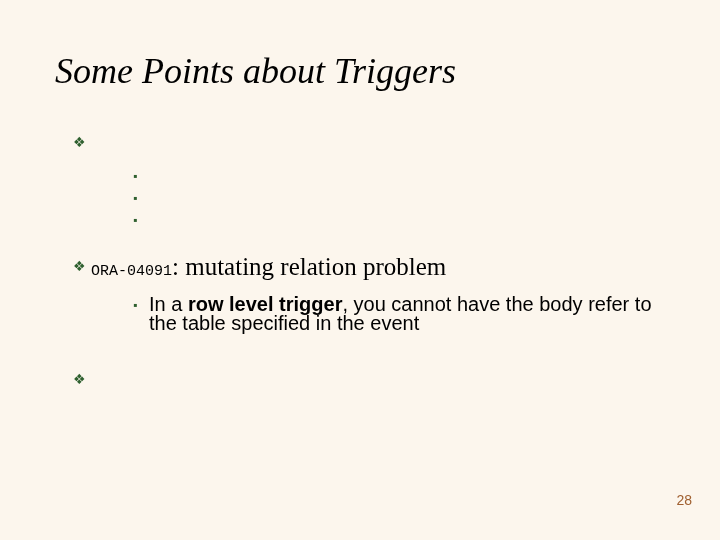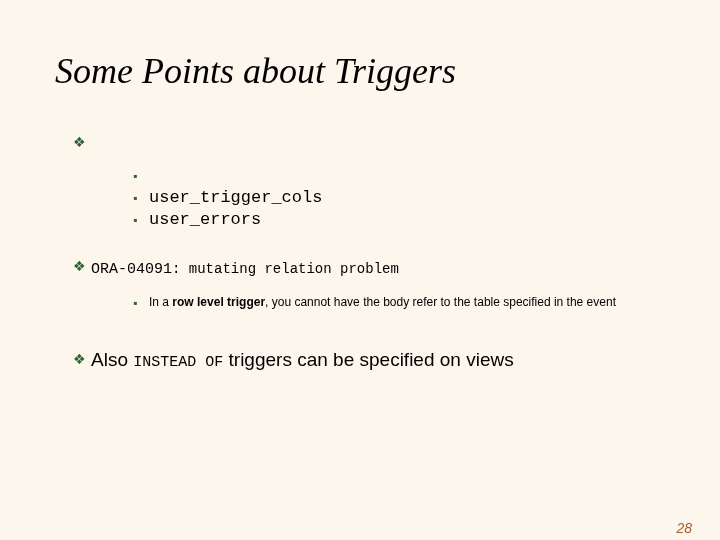--- a/index.html
+++ b/index.html
@@ -39,22 +39,22 @@
     line-height: 22px;
     width: 18px;
     flex: none;
   }
   .point-text {
     font-family: Arial, Helvetica, sans-serif;
     font-size: 19px;
     line-height: 22px;
   }
   .point-text .serif {
-    font-family: Liberation Mono, monospace;
-    font-size: 14px;
+    font-family: Liberation Serif, serif;
+    font-size: 25px;
     text-align: center;
   }
   .sublist {
     padding: 6px 0 24px 60px;
   }
   .subitem {
     display: flex;
     align-items: flex-start;
     margin-bottom: 2px;
   }
@@ -65,39 +65,38 @@
     width: 16px;
     flex: none;
   }
   .sub-text {
     font-family: "Courier New", Courier, monospace;
     font-size: 17px;
     line-height: 20px;
   }
   .sub-text-sans {
     font-family: Arial, Helvetica, sans-serif;
-    font-size: 12px;
+    font-size: 20px;
     line-height: 19px;
     max-width: 540px;
   }
   .sub-text-sans .bold {
     font-weight: bold;
   }
   .mono {
     font-family: "Courier New", Courier, monospace;
     font-size: 15px;
   }
   .page-num {
     position: absolute;
-    bottom: 4px;
+    bottom: 32px;
     right: 28px;
     font-family: Arial, Helvetica, sans-serif;
     font-size: 14px;
     color: #a06030;
-    font-style: italic;
   }
   .gap-large { height: 10px; }
 </style>
 </head>
 <body>
 
 <div class="slide">
 
   <h1 class="title">Some Points about Triggers</h1>
 
@@ -105,25 +104,23 @@
 
     <div class="point">
       <span class="bullet-icon">❖</span>
     </div>
     <div class="sublist">
       <div class="subitem">
         <span class="sub-bullet">▪</span>
       </div>
       <div class="subitem">
         <span class="sub-bullet">▪</span>
-        <span class="sub-text">user_trigger_cols</span>
       </div>
       <div class="subitem">
         <span class="sub-bullet">▪</span>
-        <span class="sub-text">user_errors</span>
       </div>
     </div>
 
     <div class="point">
       <span class="bullet-icon">❖</span>
       <span class="point-text">
         <span class="mono">ORA-04091</span><span class="serif">: mutating relation problem</span>
       </span>
     </div>
     <div class="sublist">
@@ -132,21 +129,18 @@
         <span class="sub-text-sans">
           <span>In a </span><span class="bold">row level trigger</span><span>, you cannot have the body refer to the table specified in the event</span>
         </span>
       </div>
     </div>
 
     <div class="gap-large"></div>
 
     <div class="point">
       <span class="bullet-icon">❖</span>
-      <span class="point-text">
-        <span>Also </span><span class="mono">INSTEAD OF</span><span> triggers can be specified on views</span>
-      </span>
     </div>
 
   </div>
 
   <div class="page-num">28</div>
 </div>
 
 </body></html>

